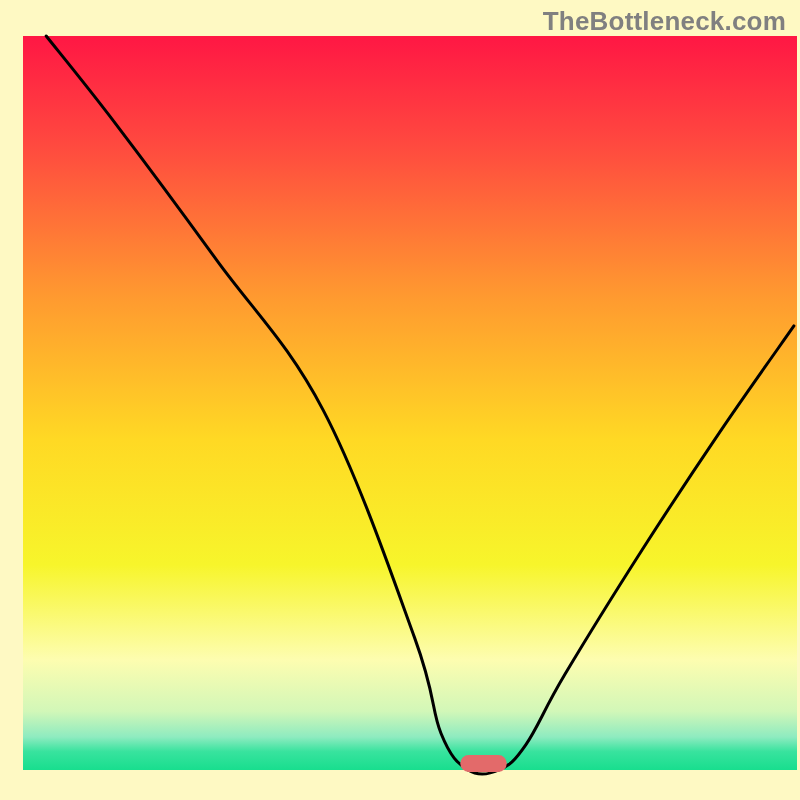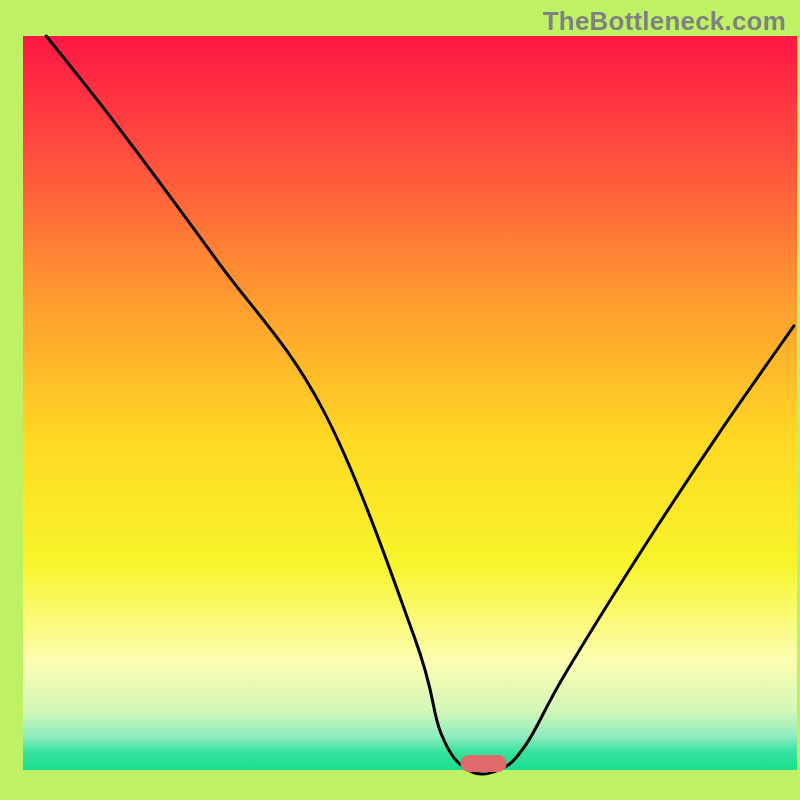--- a/index.html
+++ b/index.html
@@ -7,21 +7,21 @@
     padding: 0;
     width: 800px;
     height: 800px;
     background: #000;
     overflow: hidden;
   }
   .container {
     position: relative;
     width: 800px;
     height: 800px;
-    background: #bef264;
+    background: #fef9c3;
   }
   .watermark {
     position: absolute;
     top: 6px;
     right: 14px;
     font-family: Arial, Helvetica, sans-serif;
     font-size: 26px;
     font-weight: 600;
     color: #808080;
     letter-spacing: 0.2px;

